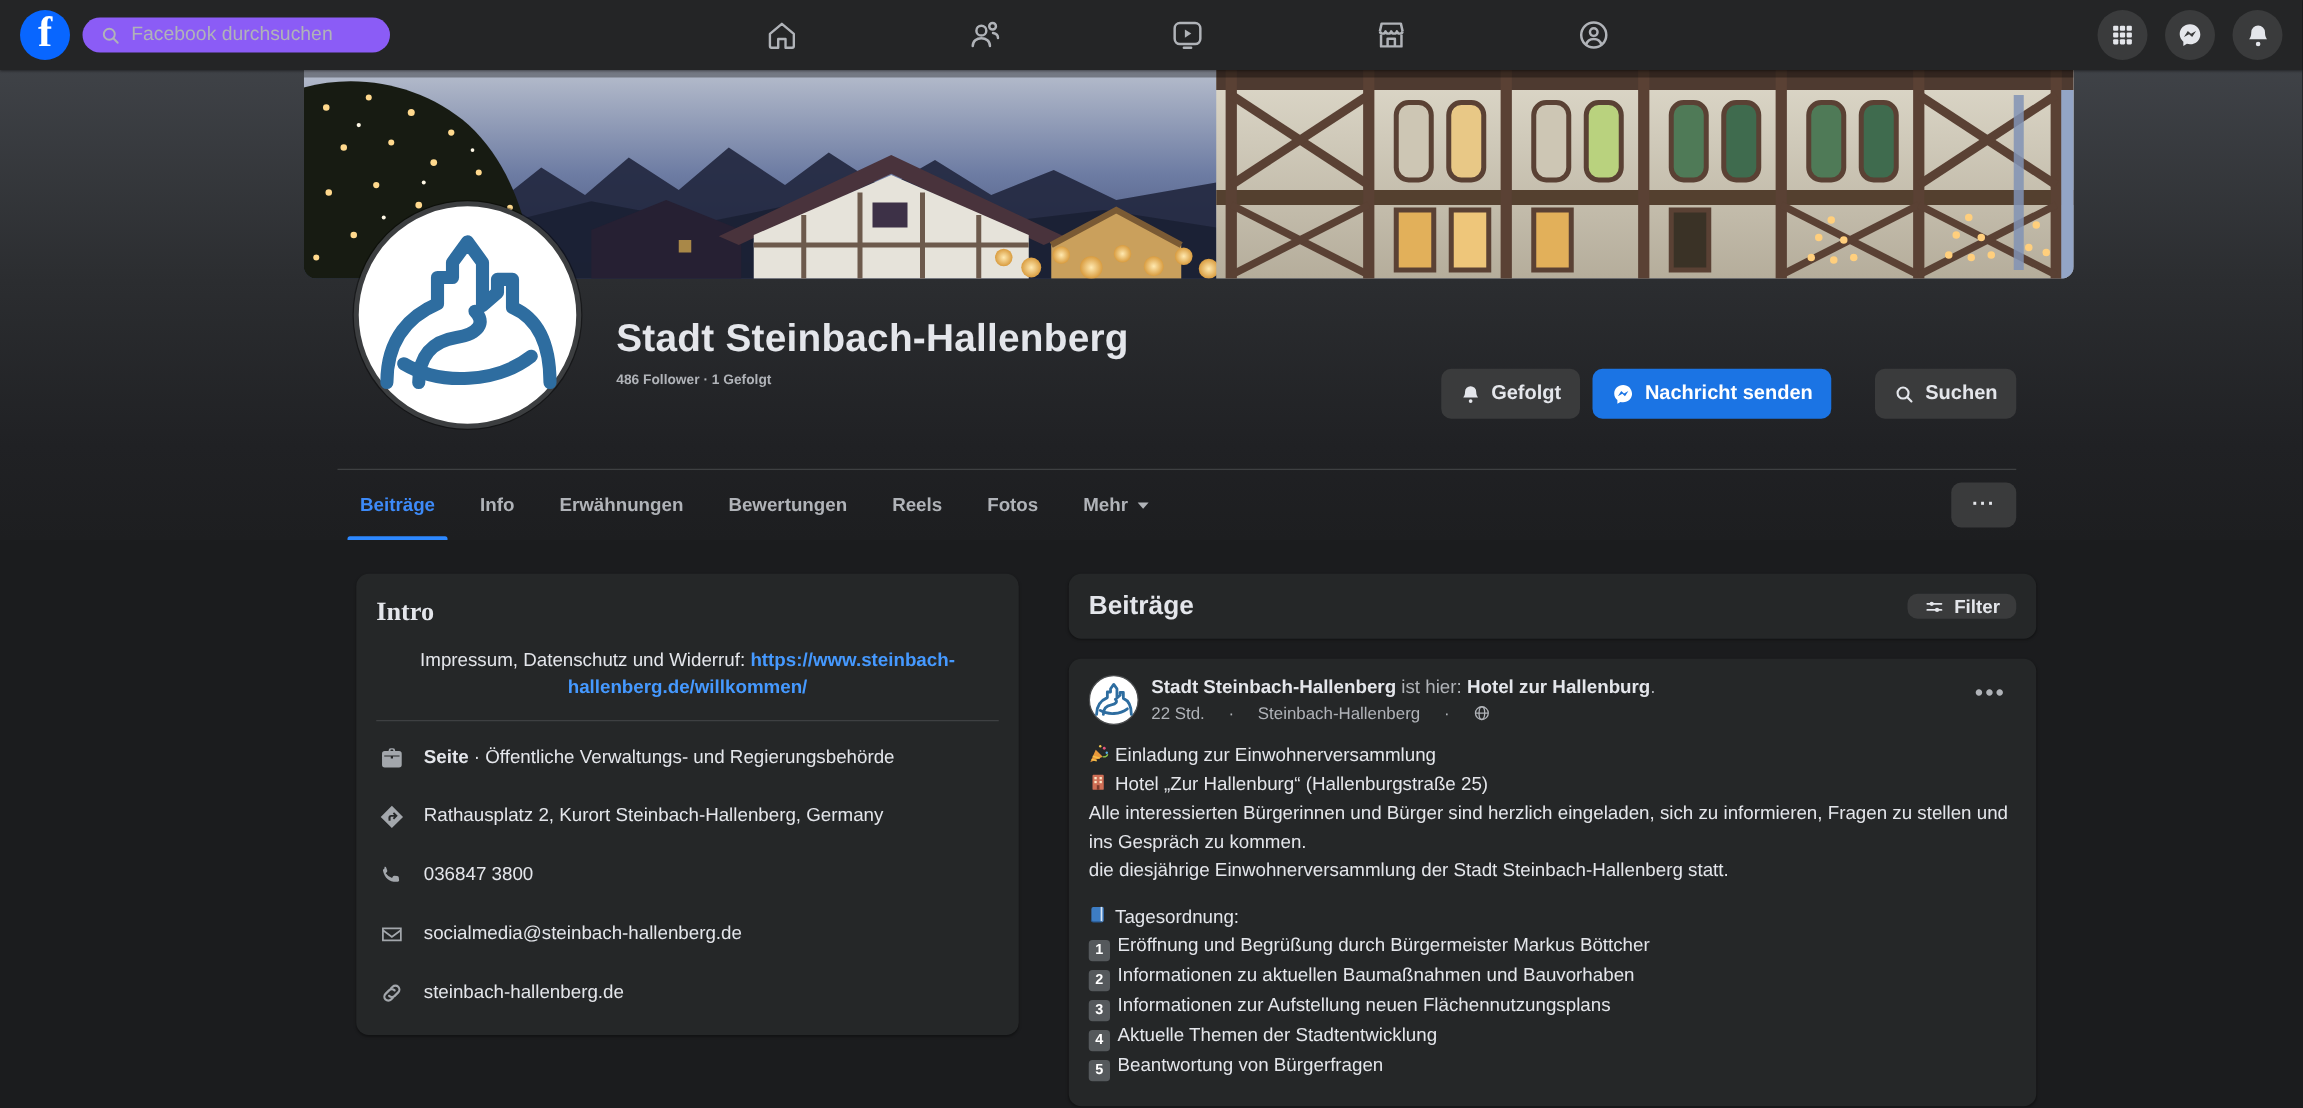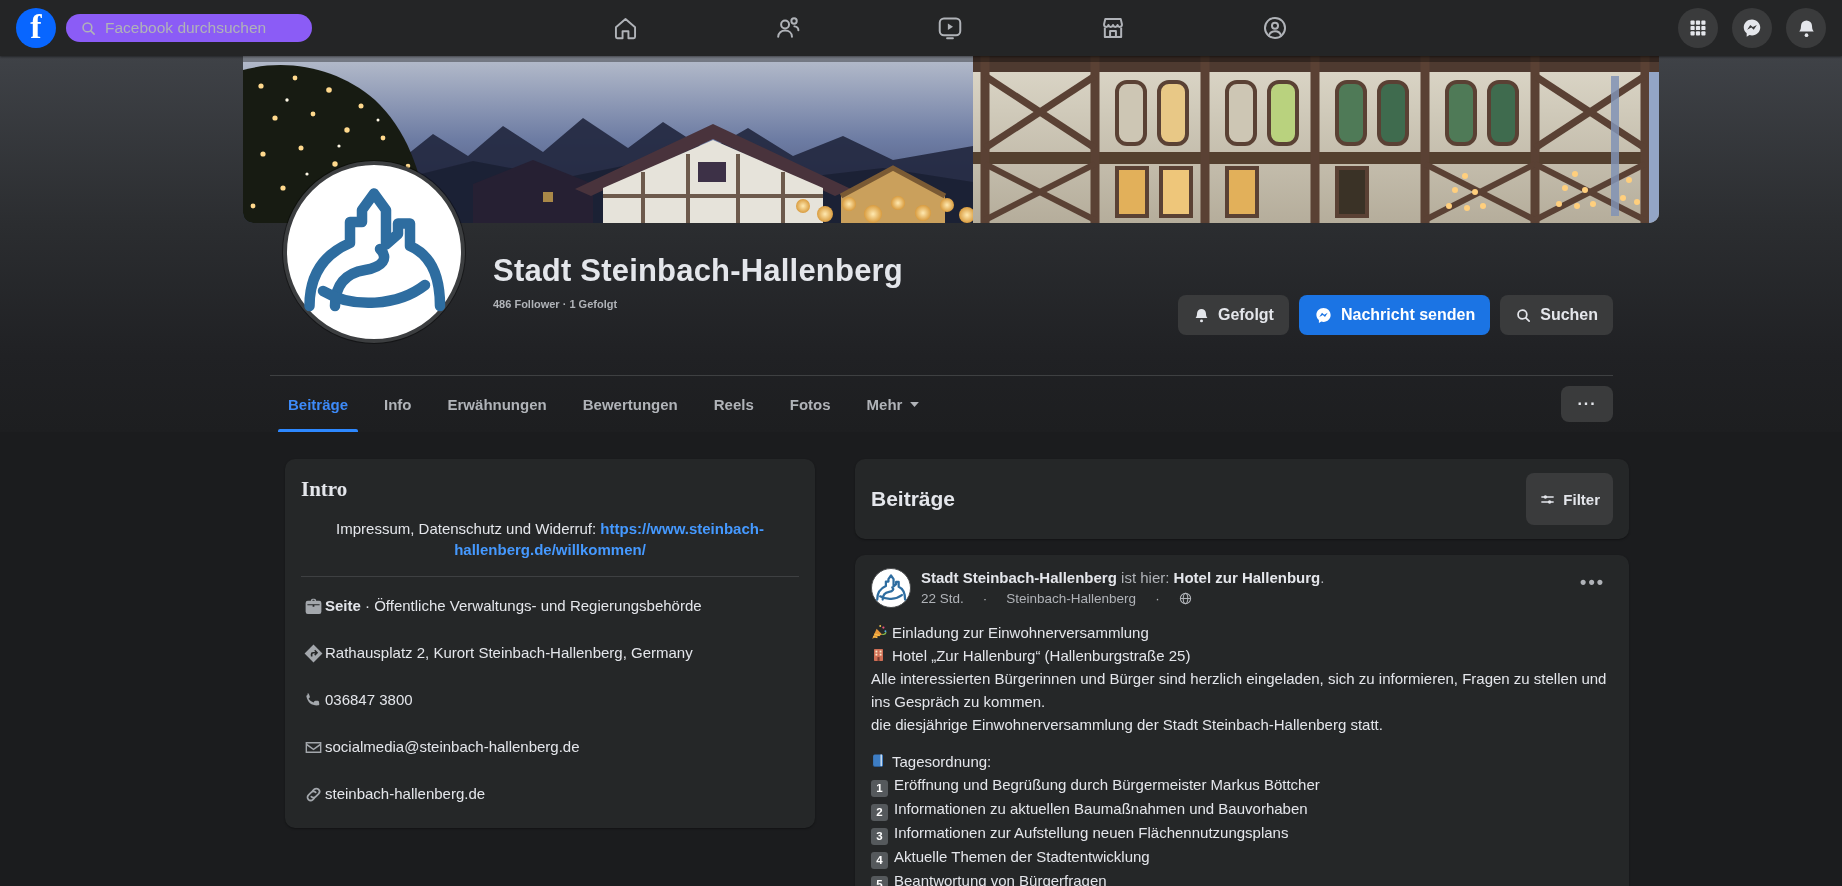--- a/index.html
+++ b/index.html
@@ -38,21 +38,21 @@
     margin-top:-62px; flex:0 0 auto; display:flex; align-items:center; justify-content:center;
     box-shadow:0 0 0 1px rgba(0,0,0,.4); cursor:pointer; }
   .big-avatar svg { width:150px; height:150px; }
   .profile-text { margin-left:28px; padding-top:30px; }
   .page-name { font-size:31px; font-weight:bold; color:#e4e6eb; letter-spacing:.2px; }
   .follow-line { margin-top:9px; font-size:11px; color:#b0b3b8; font-weight:700; }
   .action-btns { margin-left:auto; display:flex; gap:10px; align-items:flex-end; padding-bottom:10px; }
   .btn { height:40px; border-radius:8px; border:none; display:flex; align-items:center; gap:8px;
     padding:0 15px; font-size:16px; font-weight:600; cursor:pointer;
     font-family:"Liberation Sans", sans-serif; }
-  .btn-gray { background:#3a3b3c; color:#e4e6eb; }
+  .btn-gray { background:#3a3b3c; color:#e4e6eb;margin-left:25px; }
   .btn-blue { background:#1b74e4; color:#ffffff; }
 
   .header-divider { border:none; border-top:1px solid #3e4042; margin:30px 46px 0 27px; }
   .tab-row { display:flex; align-items:stretch; height:56px; padding:0 46px 0 27px; position:relative; }
   .tab { display:flex; align-items:center; padding:0 16px; font-size:15px; font-weight:600;
     color:#b0b3b8; cursor:pointer; position:relative; border-radius:8px; margin:4px 2px; }
   .tab.active { color:#3d8af8; margin:0 2px; border-radius:0; }
   .tab.active::after { content:""; position:absolute; left:6px; right:6px; bottom:0; height:3px;
     background:#2d88ff; border-radius:2px 2px 0 0; }
   .tab .caret { margin-left:7px; }
@@ -63,32 +63,32 @@
   
   .body-area { width:1416px; margin-left:243px; padding:27px 30px 0 42px; display:flex; gap:40px;
     align-items:flex-start; }
   .card { background:#252728; border-radius:10px; box-shadow:0 1px 2px rgba(0,0,0,.35); }
 
   .intro-card { width:530px; padding:18px 16px 20px; }
   .intro-title { font-size:21px; font-weight:bold;font-family:Liberation Serif, serif; }
   .intro-blurb { margin-top:16px; text-align:center; font-size:15px; line-height:21px; color:#e4e6eb; }
   .intro-blurb a { color:#4599ff; text-decoration:none; font-weight:600; }
   .intro-div { border:none; border-top:1px solid #3e4042; margin:16px 0 18px; }
-  .intro-item { display:flex; margin-bottom:24px; font-size:15px; line-height:21px; color:#e4e6eb; }
+  .intro-item { display:flex; gap:14px; margin-bottom:24px; font-size:15px; line-height:21px; color:#e4e6eb; }
   .intro-item:last-child { margin-bottom:2px; }
   .intro-item .iicon { width:24px; height:24px; color:#a3a7ac; flex:0 0 auto; display:flex;
     align-items:center; justify-content:center; margin-top:-1px; }
   .intro-item b { font-weight:bold; }
   .intro-link { color:#4599ff; font-weight:bold; text-decoration:none; cursor:pointer; }
   .intro-sub { color:#b0b3b8; font-size:13px; margin-top:3px; }
 
   .right-col { flex:1; }
   .feed-head-card { display:flex; align-items:center; justify-content:space-between; padding:14px 16px; }
   .feed-title { font-size:21px; font-weight:bold; }
-  .filter-btn { background:#3a3b3c; border:none; color:#e4e6eb; border-radius:8px; height:52px;
+  .filter-btn { background:#3a3b3c; border:none; color:#e4e6eb; border-radius:8px; height:20px;
     padding:0 13px; display:flex; align-items:center; gap:7px; font-size:15px; font-weight:600;
     cursor:pointer; font-family:"Liberation Sans", sans-serif; }
 
   .post-card { margin-top:16px; padding:13px 16px 20px; }
   .post-head { display:flex; }
   .small-avatar { width:40px; height:40px; border-radius:50%; background:#fff; flex:0 0 auto;
     display:flex; align-items:center; justify-content:center; border:1px solid #4a4c4e; cursor:pointer; }
   .small-avatar svg { width:32px; height:32px; }
   .post-head-text { margin-left:10px; }
   .post-title { font-size:15px; line-height:19px; }

